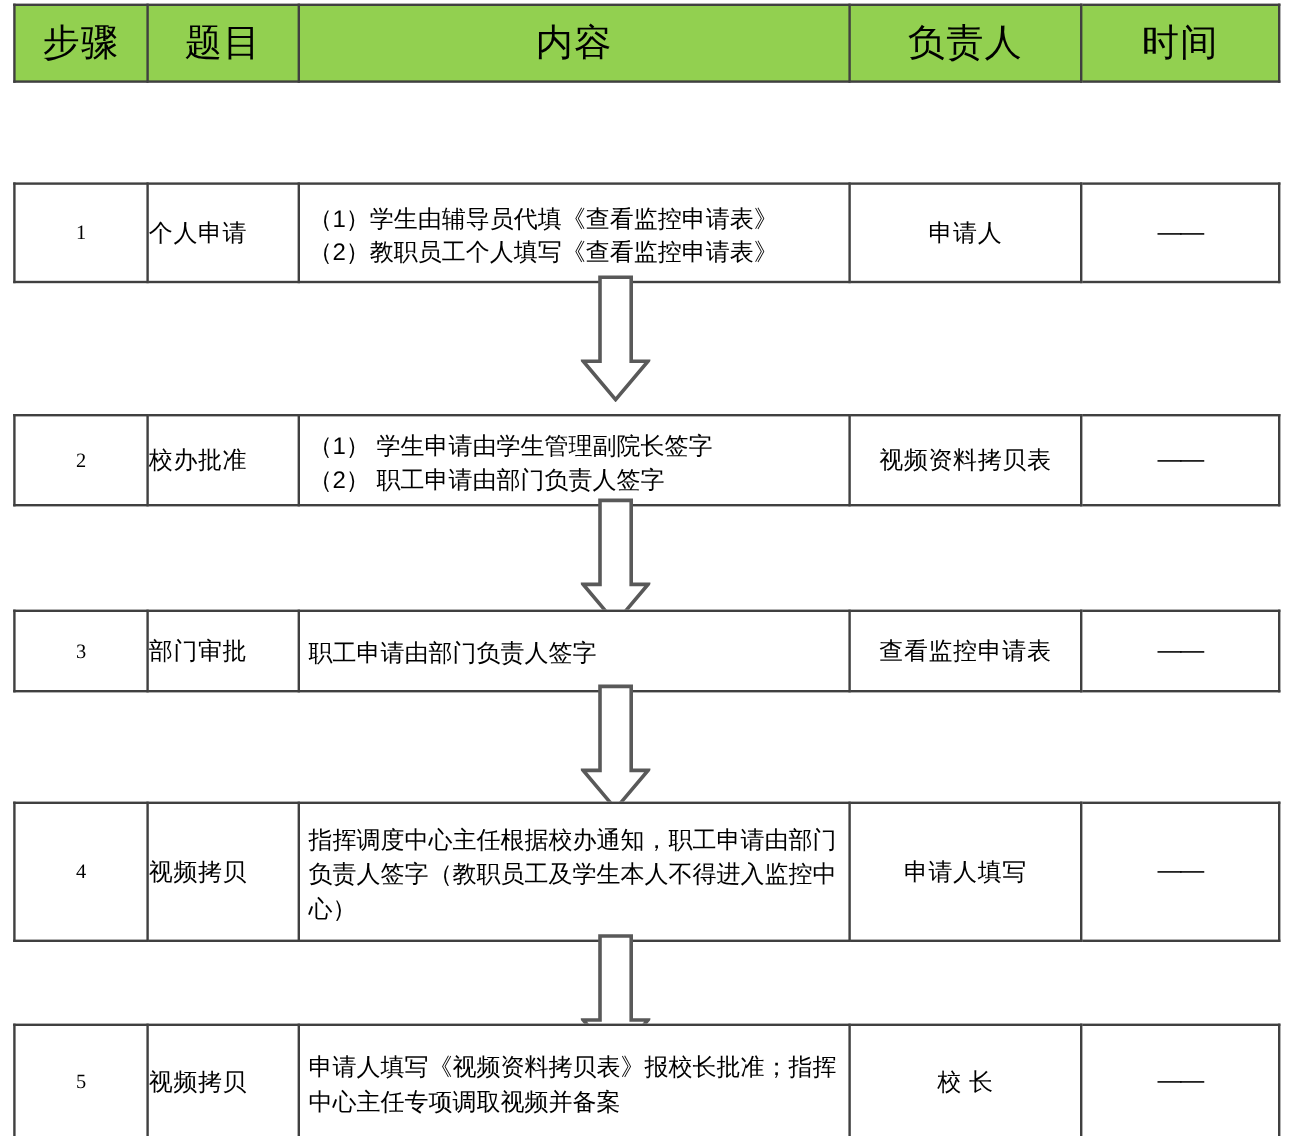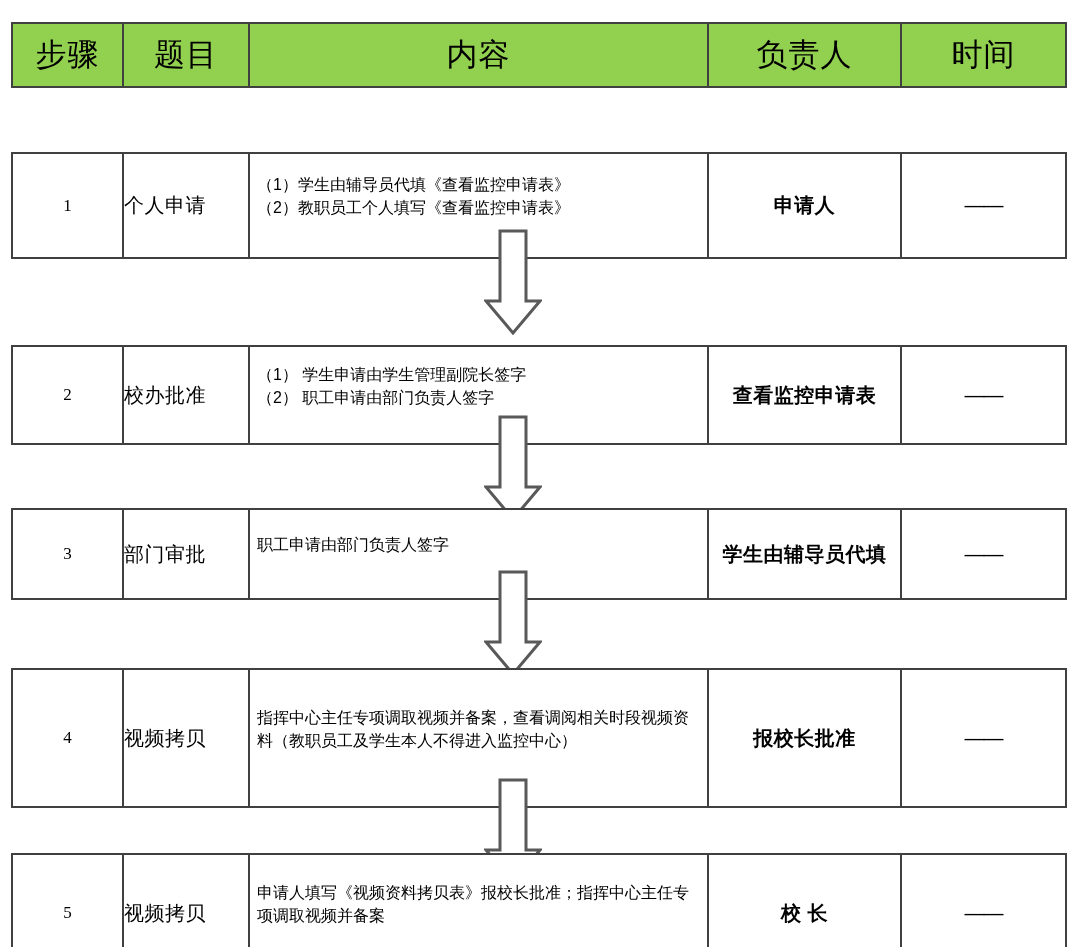--- a/index.html
+++ b/index.html
@@ -40,21 +40,21 @@
 
   
   col.c-step    { width: 111px; }
   col.c-title   { width: 126px; }
   col.c-content { width: 459px; }
   col.c-owner   { width: 193px; }
   col.c-time    { width: 165px; }
 
   
   .header-table {
-    top: 22px;
+    top: 3px;
     height: 66px;
   }
   .header-table td {
     background: #92D050;
     height: 62px;
     text-align: center;
     font-size: 31px;
     font-weight: normal;
     letter-spacing: 1px;
     line-height: 1.1;
@@ -66,30 +66,29 @@
     font-size: 17px;
     font-family: "Liberation Serif", "DejaVu Serif", serif;
   }
   .row-table td.cell-title {
     font-size: 20px;
     letter-spacing: 0.5px;
     margin-left: 29px;
   }
   .row-table td.cell-content {
     text-align: left;
-    font-size: 16px;
-    padding: 6px 4px 23px 7px;
+    font-size: 20px;
+    padding: 6px 4px 0 7px;
     line-height: 1.42;
     white-space: pre-line;
   }
   .row-table td.cell-owner {
     text-align: center;
     font-size: 20px;
     letter-spacing: 0.5px;
-    font-weight: bold;
   }
   .row-table td.cell-time {
     text-align: center;
     font-size: 20px;
     letter-spacing: -1px;
   }
 
   
   #row-1 { top: 152px; }
   #row-1 td { height: 74px; }
@@ -172,21 +171,21 @@
         <col class="c-content">
         <col class="c-owner">
         <col class="c-time">
     </colgroup>
     <tbody>
       <tr>
         <td class="cell-step">2</td>
         <td class="cell-title">校办批准</td>
         <td class="cell-content">（1） 学生申请由学生管理副院长签字
 （2） 职工申请由部门负责人签字</td>
-        <td class="cell-owner">查看监控申请表</td>
+        <td class="cell-owner">视频资料拷贝表</td>
         <td class="cell-time">——</td>
       </tr>
     </tbody>
   </table>
 
   <div class="arrow" id="arrow-2">
     <svg width="58" height="106" viewBox="0 0 58 106" xmlns="http://www.w3.org/2000/svg">
       <path d="M 16 2 L 42 2 L 42 72 L 56 72 L 29 104 L 2 72 L 16 72 Z" fill="#ffffff" stroke="#595959" stroke-width="3" stroke-linejoin="miter"></path>
     </svg>
   </div>
@@ -197,21 +196,21 @@
         <col class="c-title">
         <col class="c-content">
         <col class="c-owner">
         <col class="c-time">
     </colgroup>
     <tbody>
       <tr>
         <td class="cell-step">3</td>
         <td class="cell-title">部门审批</td>
         <td class="cell-content">职工申请由部门负责人签字</td>
-        <td class="cell-owner">学生由辅导员代填</td>
+        <td class="cell-owner">查看监控申请表</td>
         <td class="cell-time">——</td>
       </tr>
     </tbody>
   </table>
 
   <div class="arrow" id="arrow-3">
     <svg width="58" height="106" viewBox="0 0 58 106" xmlns="http://www.w3.org/2000/svg">
       <path d="M 16 2 L 42 2 L 42 72 L 56 72 L 29 104 L 2 72 L 16 72 Z" fill="#ffffff" stroke="#595959" stroke-width="3" stroke-linejoin="miter"></path>
     </svg>
   </div>
@@ -221,22 +220,22 @@
       <col class="c-step">
         <col class="c-title">
         <col class="c-content">
         <col class="c-owner">
         <col class="c-time">
     </colgroup>
     <tbody>
       <tr>
         <td class="cell-step">4</td>
         <td class="cell-title">视频拷贝</td>
-        <td class="cell-content">指挥中心主任专项调取视频并备案，查看调阅相关时段视频资料（教职员工及学生本人不得进入监控中心）</td>
-        <td class="cell-owner">报校长批准</td>
+        <td class="cell-content">指挥调度中心主任根据校办通知，职工申请由部门负责人签字（教职员工及学生本人不得进入监控中心）</td>
+        <td class="cell-owner">申请人填写</td>
         <td class="cell-time">——</td>
       </tr>
     </tbody>
   </table>
 
   <div class="arrow" id="arrow-4">
     <svg width="58" height="106" viewBox="0 0 58 106" xmlns="http://www.w3.org/2000/svg">
       <path d="M 16 2 L 42 2 L 42 72 L 56 72 L 29 104 L 2 72 L 16 72 Z" fill="#ffffff" stroke="#595959" stroke-width="3" stroke-linejoin="miter"></path>
     </svg>
   </div>

